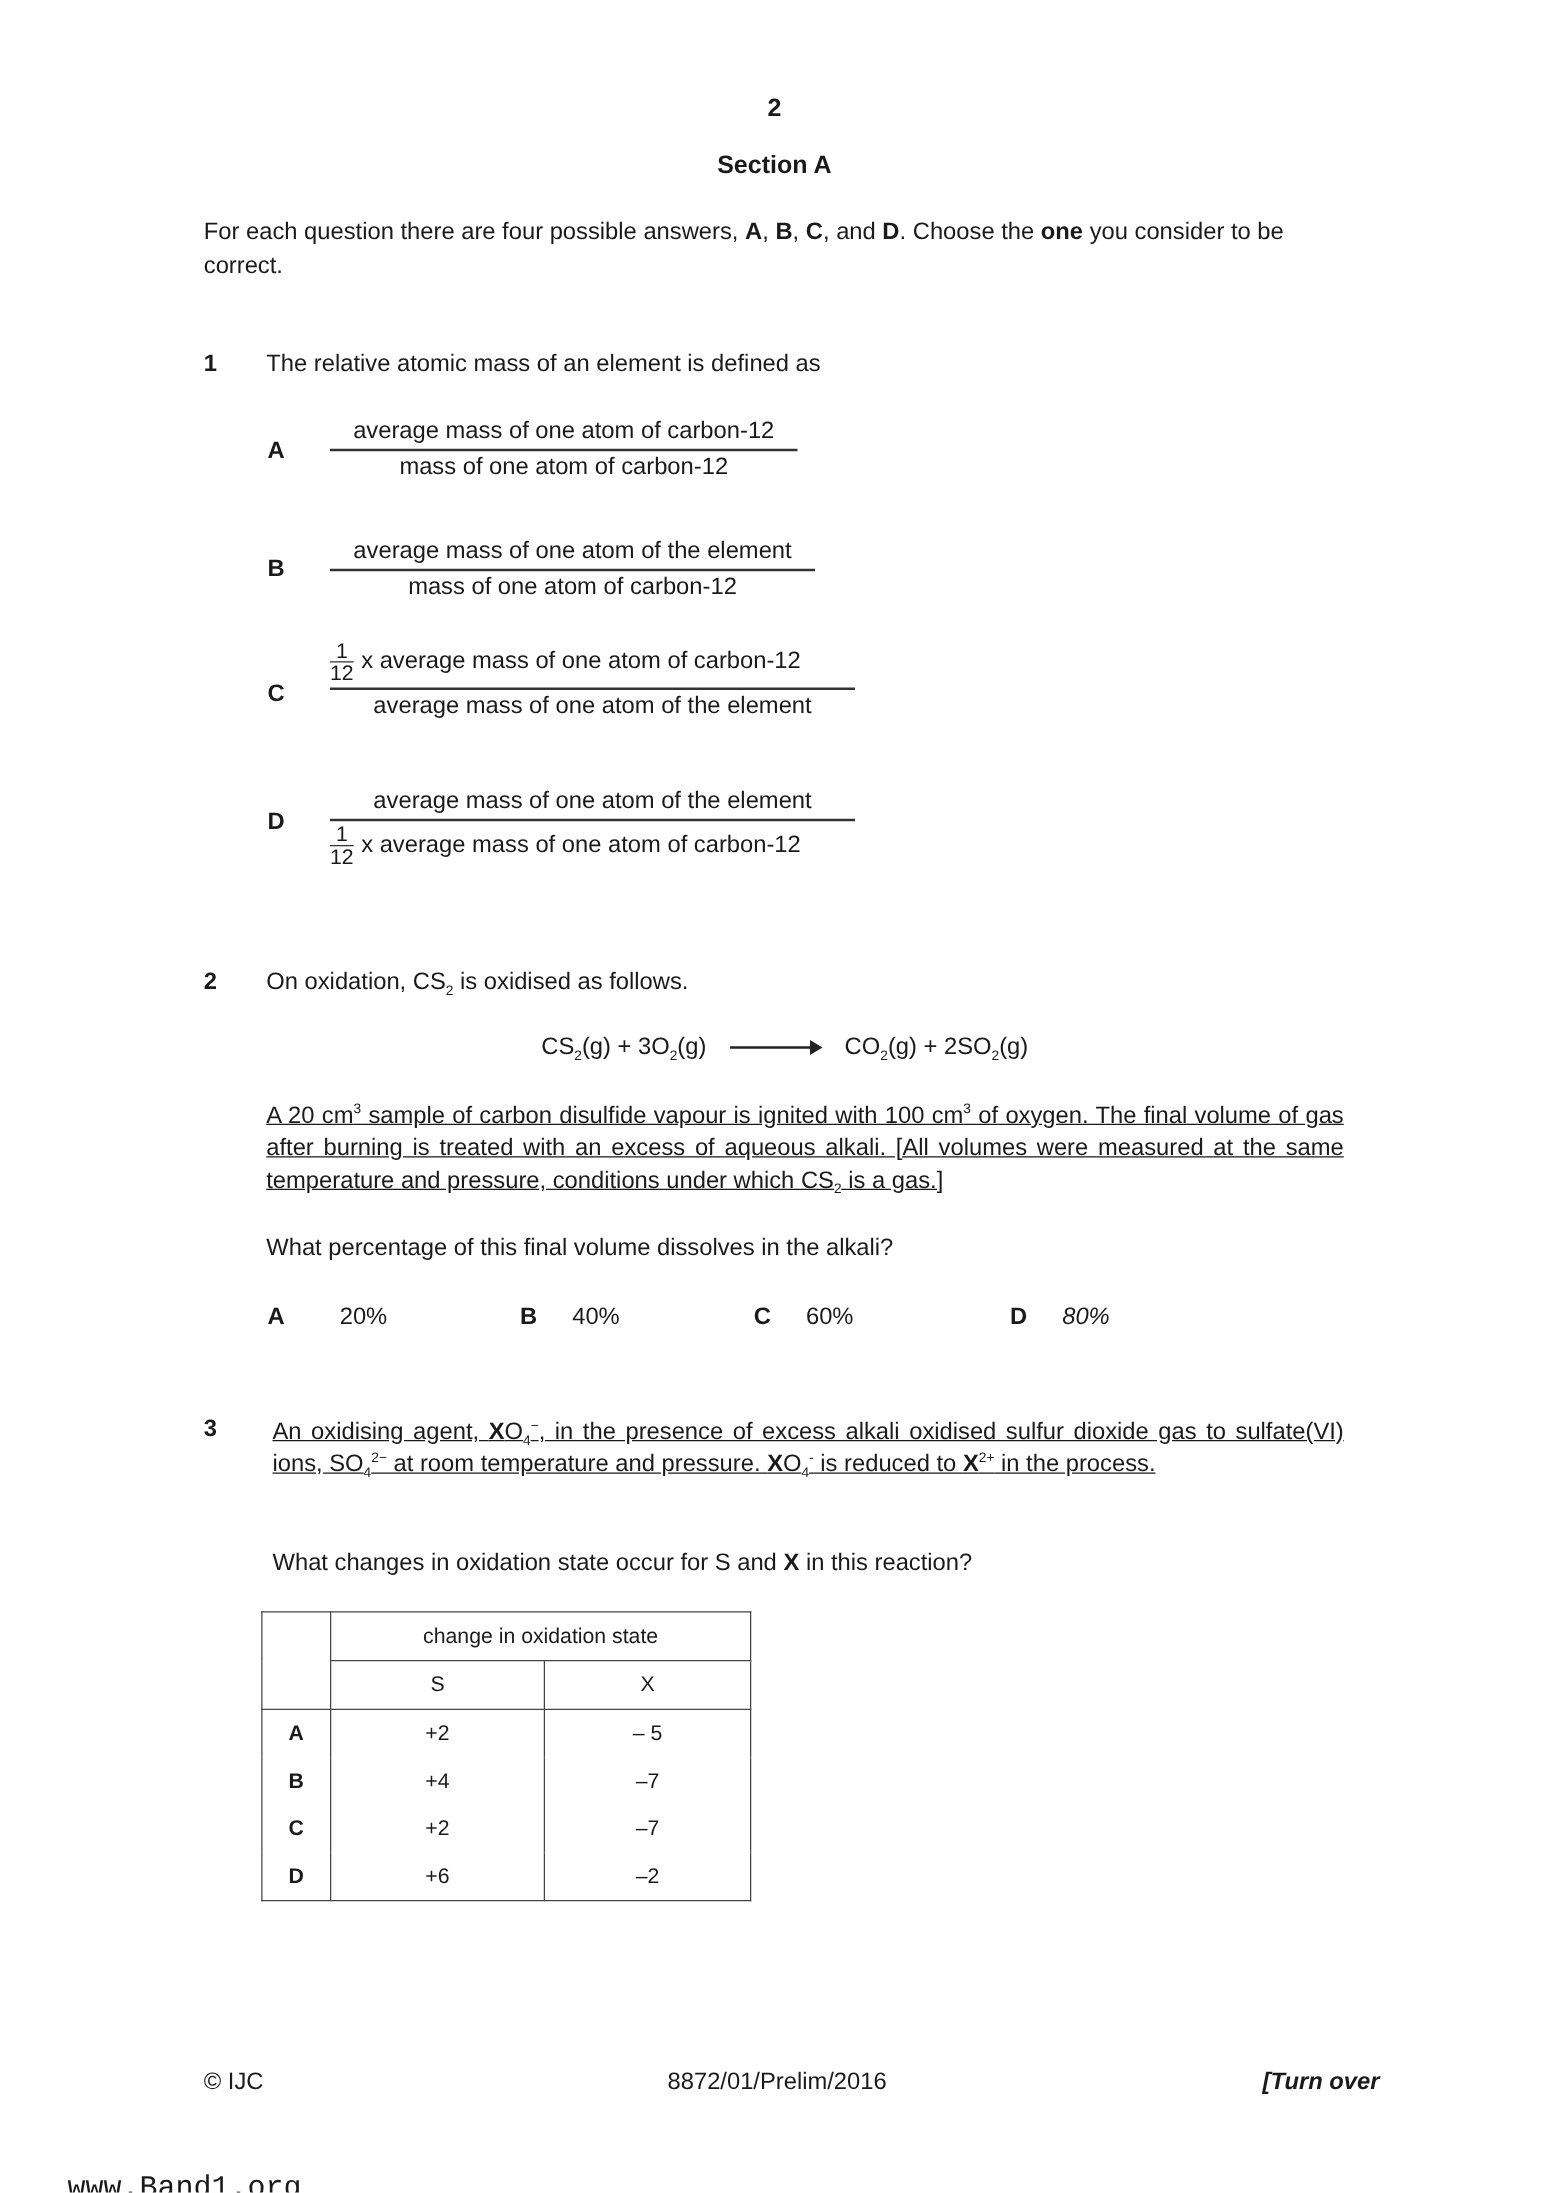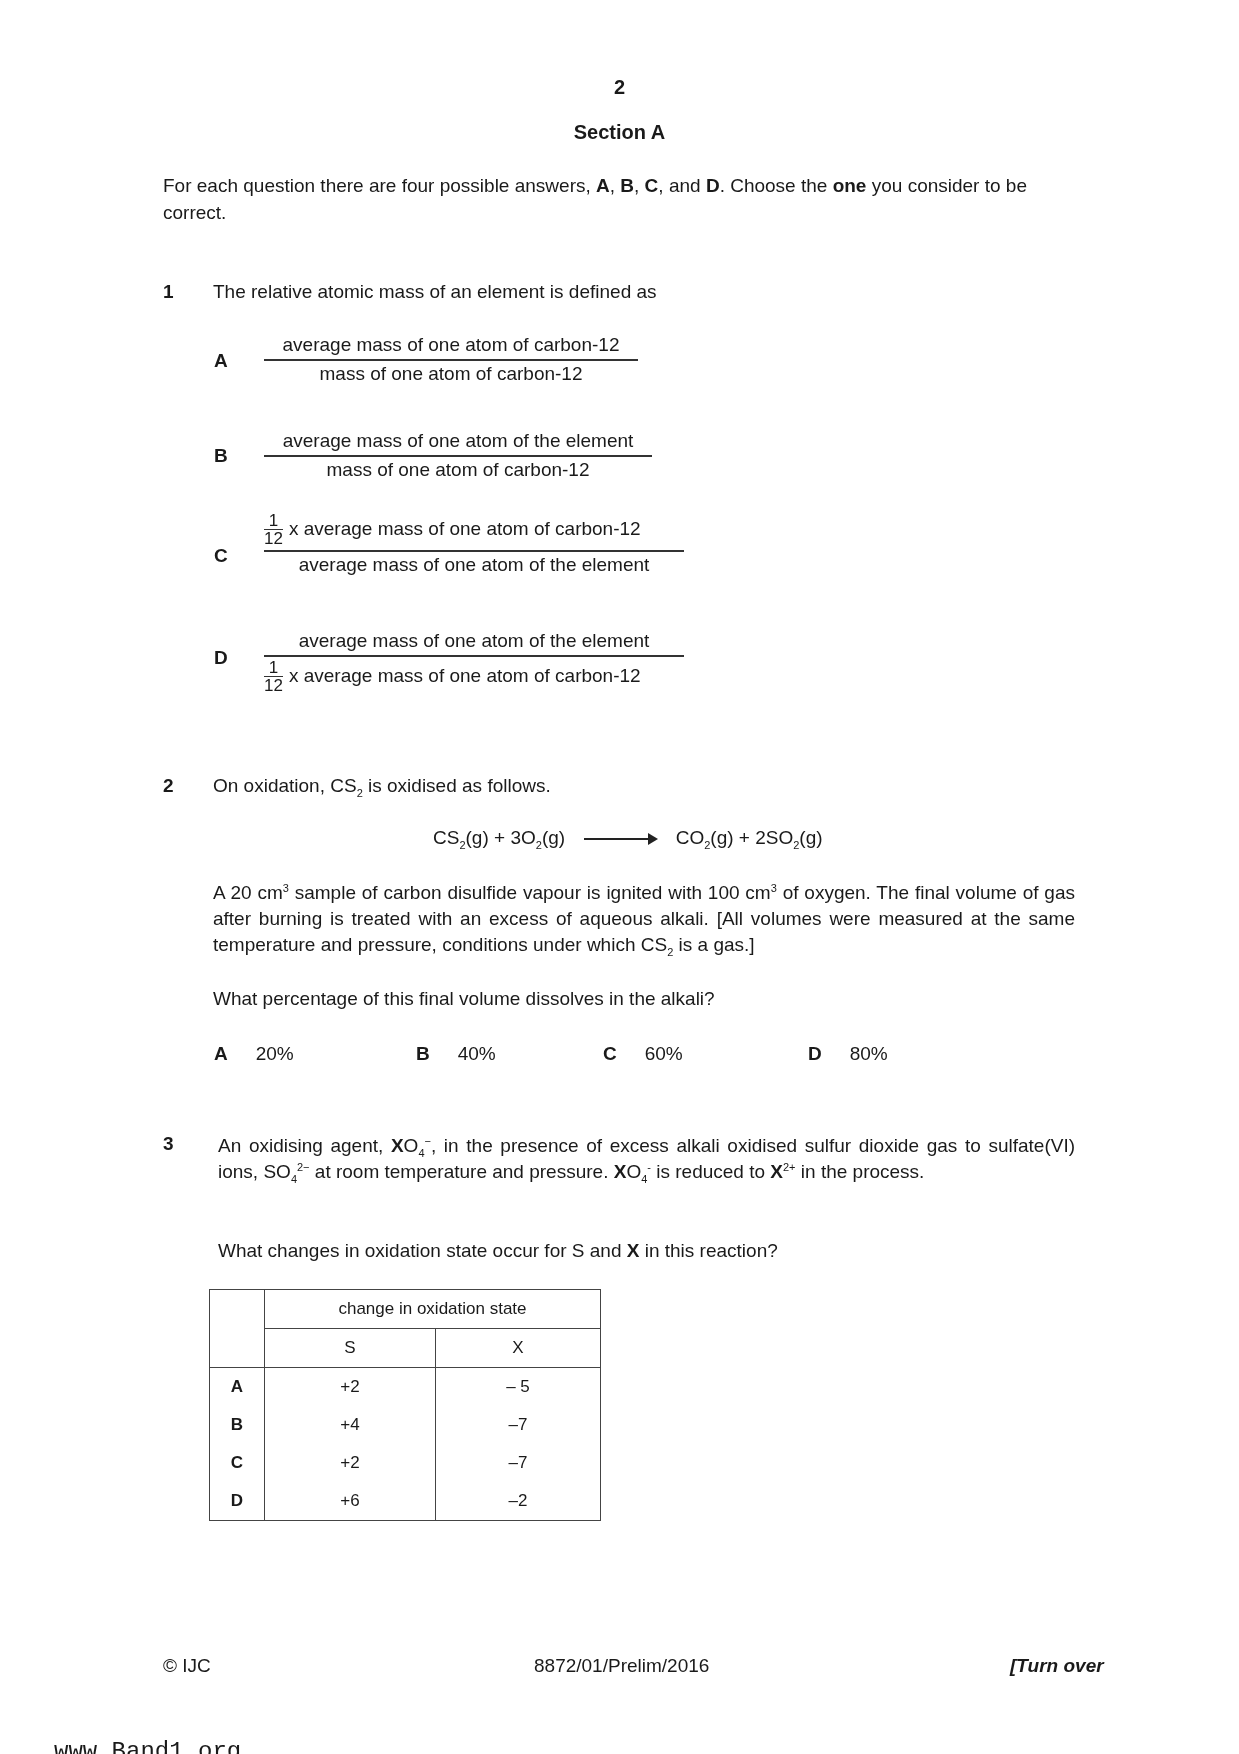--- a/index.html
+++ b/index.html
@@ -15,21 +15,21 @@
   .section-title { left: 0; width: 1239px; top: 121px; font-size: 20px; font-weight: bold; text-align: center; }
   .instructions { left: 163px; top: 172px; width: 912px; line-height: 27px; }
   .qnum { font-weight: bold; font-size: 19px; }
   .opt-letter { font-weight: bold; }
   .frac { position: absolute; text-align: center; }
   .frac .num, .frac .den { white-space: nowrap; }
   .frac .bar { border-top: 2px solid #333; margin: 3px 0 2px 0; }
   .mini-frac { display: inline-block; vertical-align: middle; text-align: center; font-size: 17px; line-height: 17px; margin-right: 6px; }
   .mini-frac .mnum { display: block; }
   .mini-frac .mden { display: block; border-top: 1.5px solid #333; }
-  .para { line-height: 26px; text-align: justify; }
+  .para { line-height: 26px; text-align: justify; text-decoration: underline; }
   table.ox { border-collapse: collapse; position: absolute; left: 209px; top: 1289px; }
   table.ox td { border: 1.5px solid #444; text-align: center; height: 38px; font-size: 17px; padding: 0; }
   table.ox td.letter { font-weight: bold; width: 54px; }
   table.ox td.s { width: 170px; }
   table.ox td.x { width: 164px; }
   table.ox tr.data td { border-top: none; border-bottom: none; }
   table.ox tr.data.first td { border-top: 1.5px solid #444; }
   table.ox tr.data.last td { border-bottom: 1.5px solid #444; }
   .footer { top: 1655px; font-size: 19px; }
   .watermark { left: 54px; top: 1738px; font-family: Liberation Mono, monospace; font-size: 24px; }
@@ -94,24 +94,24 @@
     <span class="arrow"></span>
     <span>CO</span><sub>2</sub><span>(g) + 2SO</span><sub>2</sub><span>(g)</span>
   </div>
 
   <div class="abs para" style="left:213px; top:880px; width:862px;">
     <span>A 20 cm</span><sup>3</sup><span> sample of carbon disulfide vapour is ignited with 100 cm</span><sup>3</sup><span> of oxygen. The final volume of gas after burning is treated with an excess of aqueous alkali. [All volumes were measured at the same temperature and pressure, conditions under which CS</span><sub>2</sub><span> is a gas.]</span>
   </div>
 
   <div class="abs" style="left:213px; top:988px;">What percentage of this final volume dissolves in the alkali?</div>
 
-  <div class="abs" style="left:214px; top:1043px;"><b>A</b><span style="margin-left:28px;">20%</span></div>
+  <div class="abs" style="left:214px; top:1043px;"><b>A</b><span style="margin-left:44px;">20%</span></div>
   <div class="abs" style="left:416px; top:1043px;"><b>B</b><span style="margin-left:28px;">40%</span></div>
   <div class="abs" style="left:603px; top:1043px;"><b>C</b><span style="margin-left:28px;">60%</span></div>
-  <div class="abs" style="left:808px; top:1043px;"><b>D</b><span style="margin-left:28px;">80%</span></div>
+  <div class="abs" style="left:808px; top:1043px;"><b>D</b><span style="margin-left:28px;font-style:italic;">80%</span></div>
 </div>
 
 <div>
   <div class="abs qnum" style="left:163px; top:1133px;">3</div>
   <div class="abs para" style="left:218px; top:1133px; width:857px;">
     <span>An oxidising agent, </span><b>X</b><span>O</span><sub>4</sub><sup>−</sup><span>, in the presence of excess alkali oxidised sulfur dioxide gas to sulfate(VI) ions, SO</span><sub>4</sub><sup>2−</sup><span> at room temperature and pressure. </span><b>X</b><span>O</span><sub>4</sub><sup>-</sup><span> is reduced to </span><b>X</b><sup>2+</sup><span> in the process.</span>
   </div>
 
   <div class="abs" style="left:218px; top:1240px;">
     <span>What changes in oxidation state occur for S and </span><b>X</b><span> in this reaction?</span>

